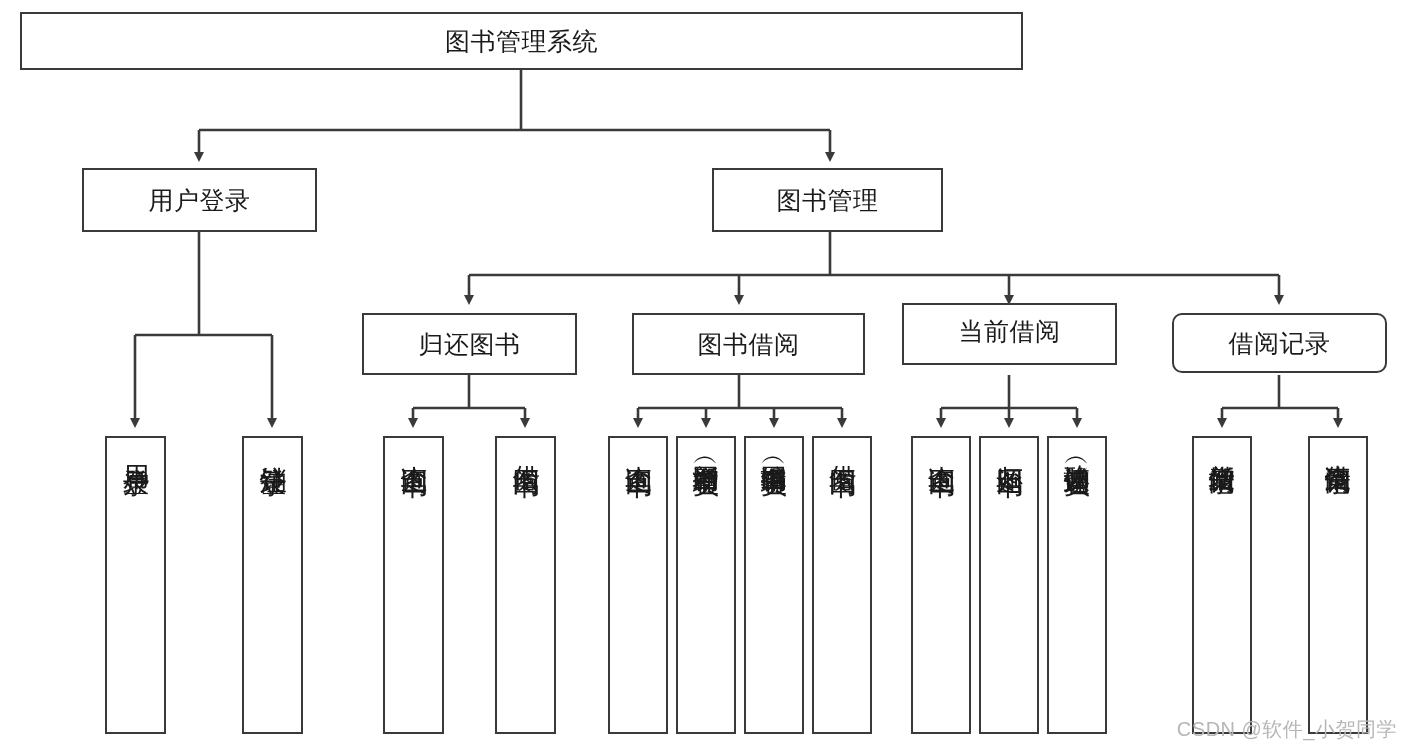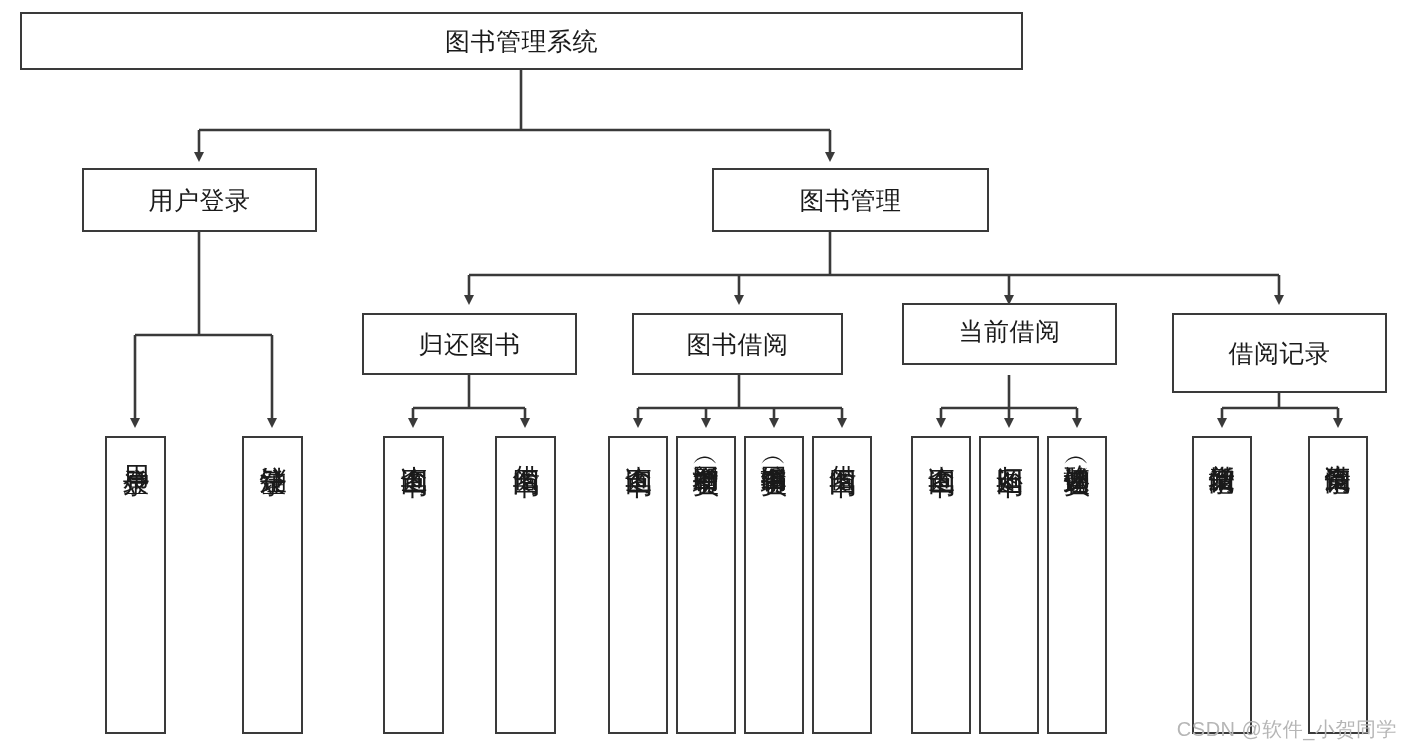--- a/index.html
+++ b/index.html
@@ -124,34 +124,34 @@
     </g>
   </svg>
 
   <div class="node horiz root" style="left:20px;top:12px;width:1003px;height:58px;">
     <span class="node-label">图书管理系统</span>
   </div>
 
   <div class="node horiz" style="left:82px;top:168px;width:235px;height:64px;">
     <span class="node-label">用户登录</span>
   </div>
-  <div class="node horiz" style="left:712px;top:168px;width:277px;height:64px;">
+  <div class="node horiz" style="left:712px;top:168px;width:231px;height:64px;">
     <span class="node-label">图书管理</span>
   </div>
 
   <div class="node horiz" style="left:362px;top:313px;width:215px;height:62px;">
     <span class="node-label">归还图书</span>
   </div>
-  <div class="node horiz" style="left:632px;top:313px;width:211px;height:62px;">
+  <div class="node horiz" style="left:632px;top:313px;width:233px;height:62px;">
     <span class="node-label">图书借阅</span>
   </div>
   <div class="node horiz" style="left:902px;top:303px;width:215px;height:62px;font-family:Liberation Mono, monospace;">
     <span class="node-label">当前借阅</span>
   </div>
-  <div class="node horiz" style="left:1172px;top:313px;width:215px;height:80px;">
+  <div class="node horiz" style="left:1172px;top:313px;width:215px;height:60px;border-radius:10px;">
     <span class="node-label">借阅记录</span>
   </div>
 
   <div class="node vert" style="left:105px;top:436px;width:61px;height:298px;">
     <span class="node-label">用户登录</span>
   </div>
   <div class="node vert" style="left:242px;top:436px;width:61px;height:298px;">
     <span class="node-label">注销登录</span>
   </div>
 

